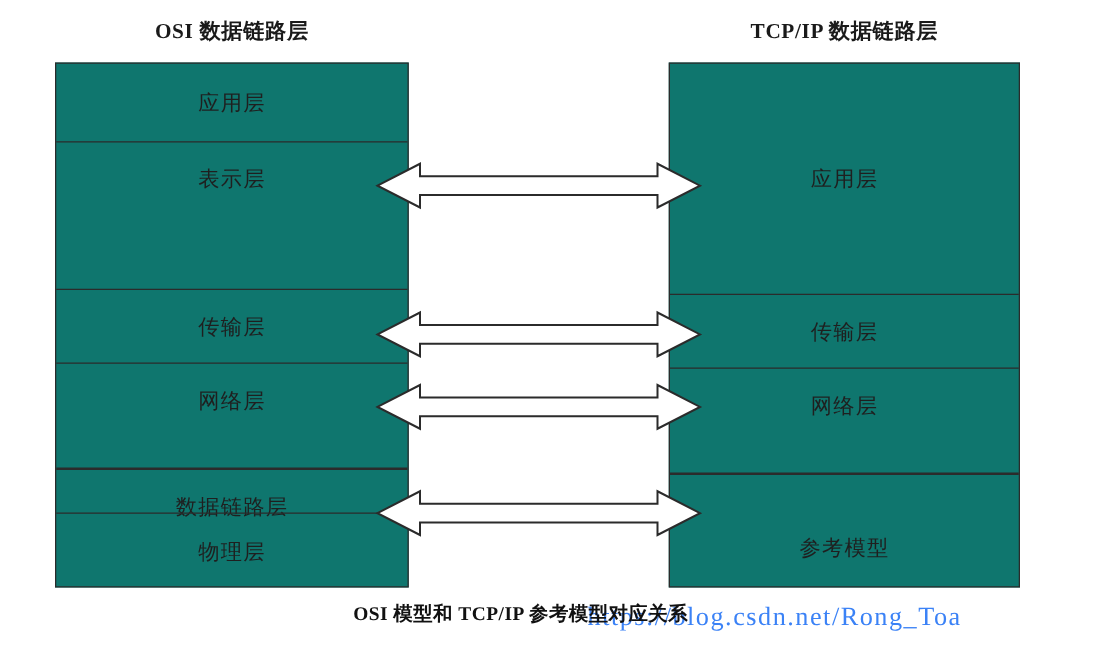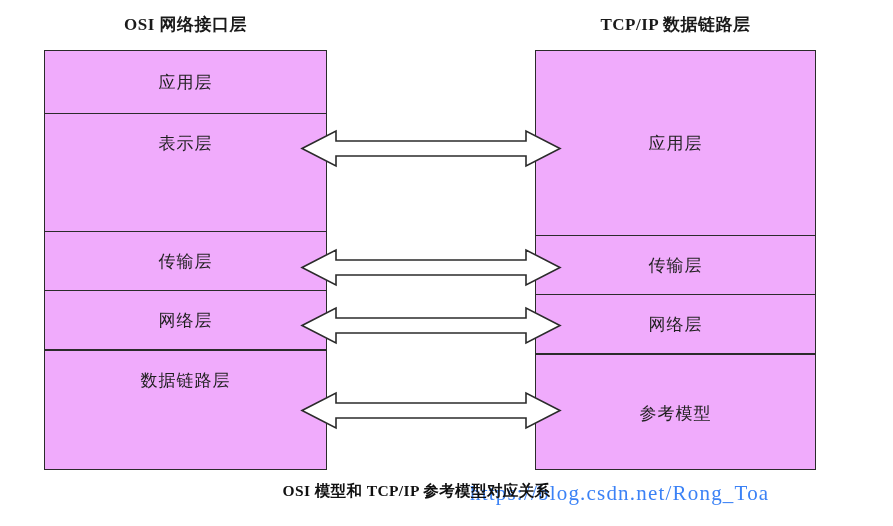--- a/index.html
+++ b/index.html
@@ -33,39 +33,39 @@
     letter-spacing: 0.5px;
   }
   #osi-title  { left: 44px;  top: 13px; width: 283px; text-align: center; }
   #tcp-title  { left: 535px; top: 13px; width: 281px; text-align: center; }
 
   
   .stack {
     position: absolute;
     border: 1.6px solid #2b2b2b;
     box-sizing: border-box;
-    background: #f0abfc;
+    background: #0f766e;
   }
   #osi-stack { left: 44px;  top: 50px; width: 283px; height: 420px; }
   #tcp-stack { left: 535px; top: 50px; width: 281px; height: 420px; }
 
   .layer {
     position: absolute;
     left: 0;
     width: 100%;
     box-sizing: border-box;
     display: flex;
     align-items: center;
     justify-content: center;
     font-size: 17px;
     color: #1f1f1f;
     letter-spacing: 1px;
   }
   .layer.sep-top  { border-top: 1.6px solid #2b2b2b; }
-  .layer.sep-thick{ border-top: 2.6px solid #2b2b2b; }
+  .layer.sep-thick{ border-top: 2.6px solid #2b2b2b; margin-top: 25px; }
 
   
   .arrow {
     position: absolute;
     pointer-events: none;
   }
   .arrow svg { display: block; overflow: visible; }
 
   
   #caption {
@@ -93,29 +93,30 @@
     white-space: nowrap;
     font-family: "Liberation Serif", "DejaVu Serif", serif;
     user-select: none;
   }
 </style>
 </head>
 <body>
 
 <div class="stage">
 
-  <div class="col-title" id="osi-title">OSI 网络接口层</div>
+  <div class="col-title" id="osi-title">OSI 数据链路层</div>
   <div class="col-title" id="tcp-title">TCP/IP 数据链路层</div>
 
   <div class="stack" id="osi-stack">
     <div class="layer" style="top:0px;    height:62px;">应用层</div>
     <div class="layer sep-top" style="top:62px;  height:59px;">表示层</div>
     <div class="layer sep-top" style="top:180px; height:59px;">传输层</div>
     <div class="layer sep-top" style="top:239px; height:59px;">网络层</div>
     <div class="layer sep-thick" style="top:298px; height:61px;">数据链路层</div>
+    <div class="layer sep-top" style="top:359px; height:61px;">物理层</div>
   </div>
 
   <div class="stack" id="tcp-stack">
     <div class="layer" style="top:0px;    height:184px;">应用层</div>
     <div class="layer sep-top" style="top:184px; height:59px;">传输层</div>
     <div class="layer sep-top" style="top:243px; height:59px;">网络层</div>
     <div class="layer sep-thick" style="top:302px; height:118px;">参考模型</div>
   </div>
 
   <div class="arrow" style="left:302px; top:130px;">

